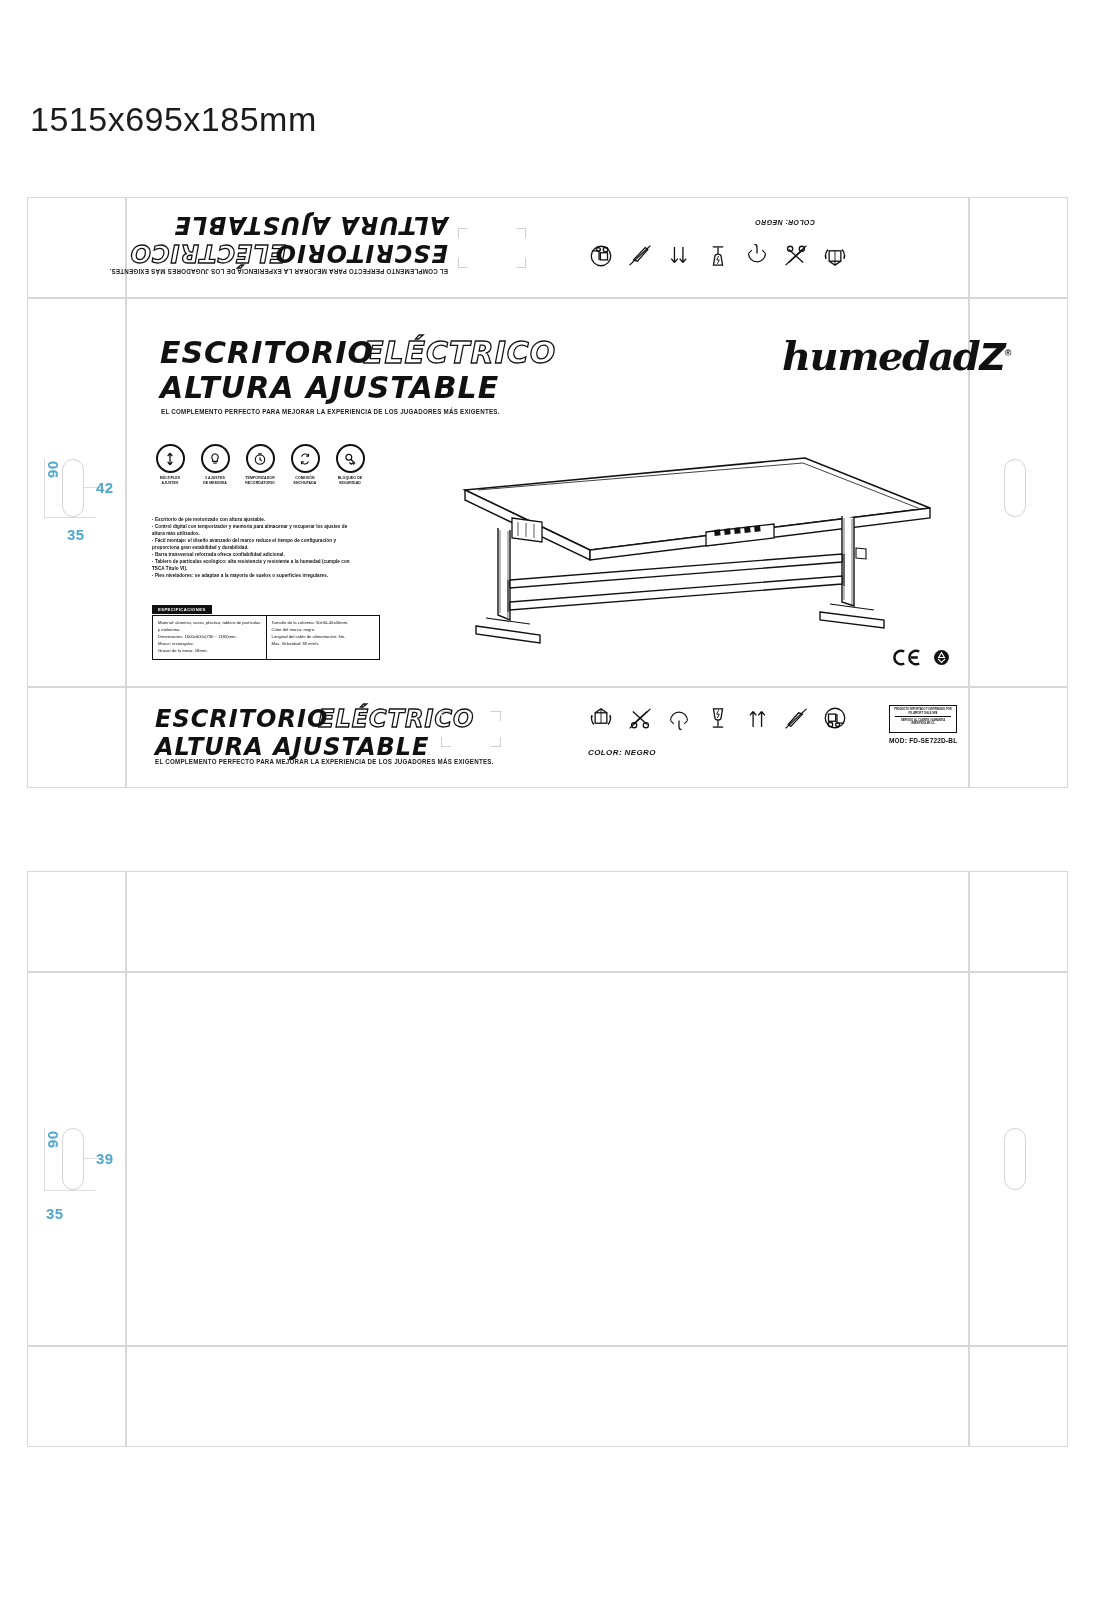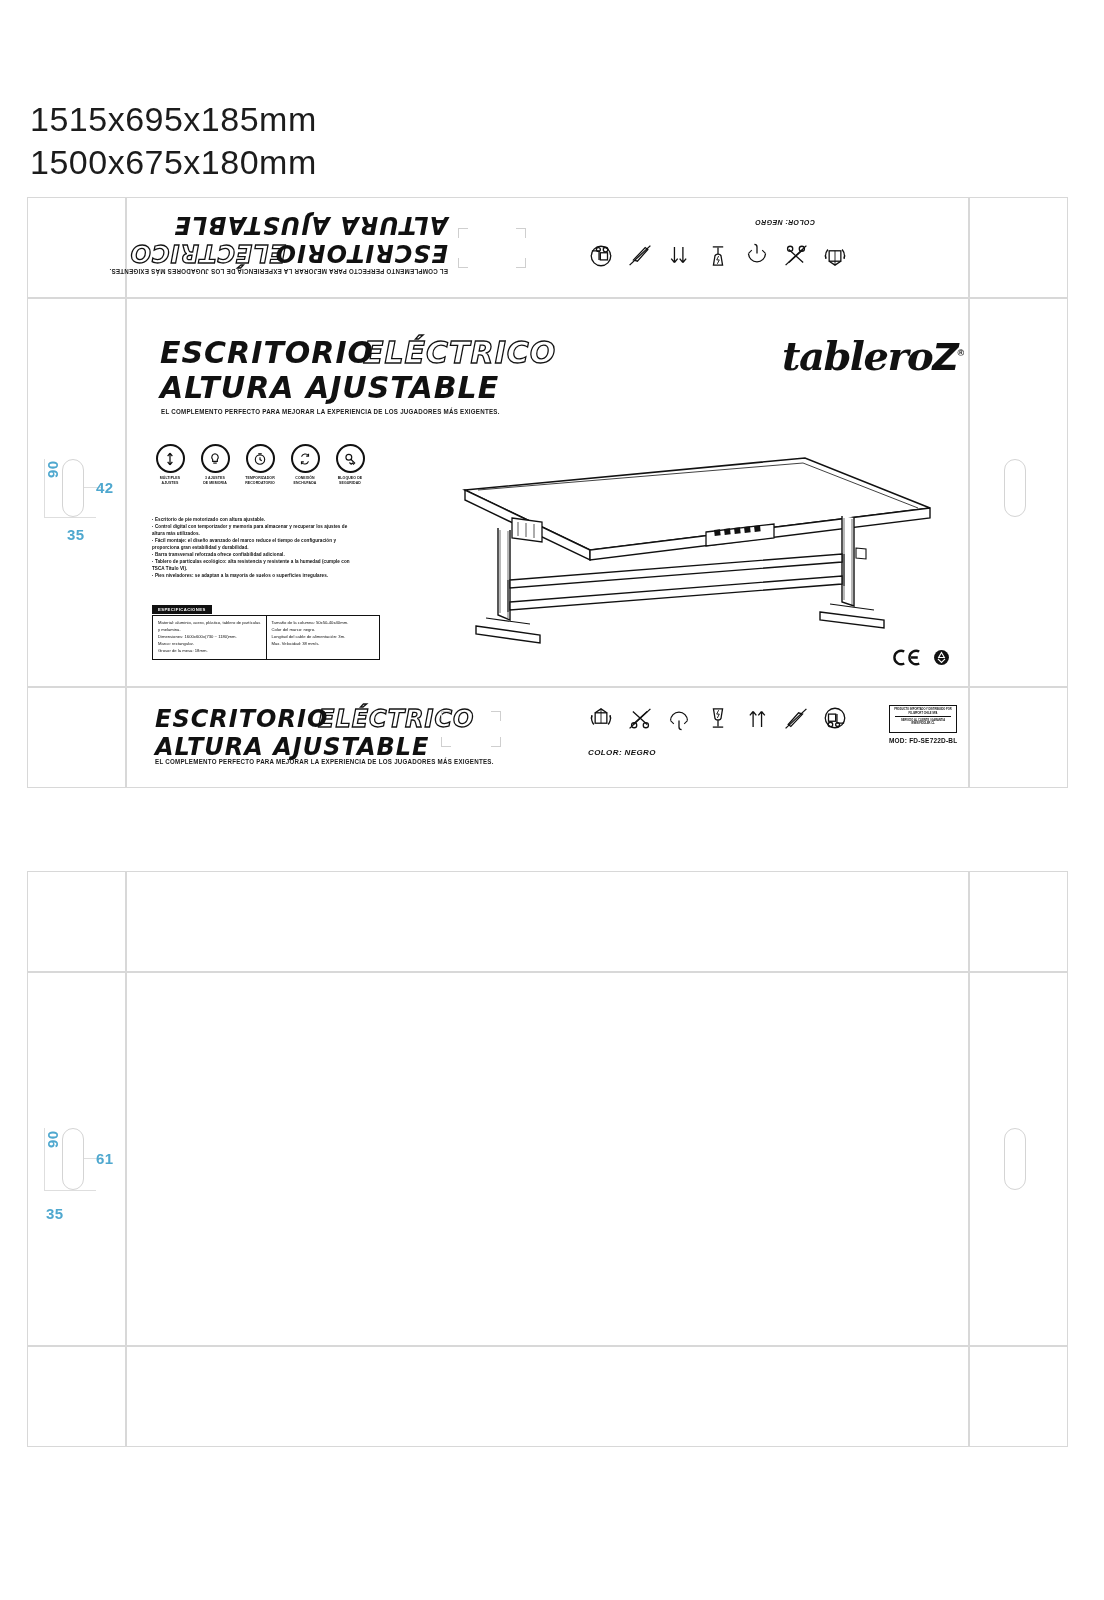--- a/index.html
+++ b/index.html
@@ -77,21 +77,20 @@
   .barcodeish .tx{font-size:2.6px;line-height:1.35;text-align:center;color:#111;
                   font-weight:700;}
 
   .cutmark{position:absolute;border:1px solid #cfcfcf;width:9px;height:9px;}
 </style>
 </head>
 <body>
 
 <div class="dims">
   <div>1515x695x185mm</div>
-  <div>1500x675x180mm</div>
 </div>
 
 <div class="die" style="left:27px;top:197px;width:99px;height:101px;"></div>
 <div class="die" style="left:126px;top:197px;width:843px;height:101px;"></div>
 <div class="die" style="left:969px;top:197px;width:99px;height:101px;"></div>
 
 <div class="die" style="left:27px;top:298px;width:99px;height:389px;"></div>
 <div class="die" style="left:126px;top:298px;width:843px;height:389px;"></div>
 <div class="die" style="left:969px;top:298px;width:99px;height:389px;"></div>
 
@@ -172,21 +171,21 @@
     <circle cx="20" cy="20" r="15" fill="none" stroke="#111" stroke-width="2"></circle>
   </svg>
 </div>
 
 <div class="headline h-solid" style="left:160px;top:335px;font-size:30px;">ESCRITORIO</div>
 <div class="headline h-outline" style="left:363px;top:335px;font-size:30px;">ELÉCTRICO</div>
 <div class="headline h-solid" style="left:160px;top:370px;font-size:30px;">ALTURA AJUSTABLE</div>
 <div class="tagline" style="left:161px;top:407px;">EL COMPLEMENTO PERFECTO PARA MEJORAR LA EXPERIENCIA DE LOS JUGADORES MÁS EXIGENTES.</div>
 
 <div class="logo" style="left:782px;top:332px;">
-  <span>tablero</span><span class="z">Z</span><span class="reg">®</span>
+  <span>humedad</span><span class="z">Z</span><span class="reg">®</span>
 </div>
 
 <div class="badges" style="left:152px;top:444px;">
   <div class="badge">
     <div class="ring">
       <svg viewBox="0 0 24 24">
           <path d="M12 2 L12 22 M12 2 L8 7 M12 2 L16 7 M12 22 L8 17 M12 22 L16 17" fill="none" stroke="#111" stroke-width="2.2"></path>
         </svg>
     </div>
     <div class="cap"><span>MÚLTIPLES</span><br><span>AJUSTES</span></div>
@@ -379,16 +378,16 @@
 
 <div class="die" style="left:27px;top:1346px;width:99px;height:101px;"></div>
 <div class="die" style="left:126px;top:1346px;width:843px;height:101px;"></div>
 <div class="die" style="left:969px;top:1346px;width:99px;height:101px;"></div>
 
 <div class="handle" style="left:62px;top:1128px;width:22px;height:62px;"></div>
 <div class="hline" style="left:44px;top:1128px;width:1px;height:62px;"></div>
 <div class="hline" style="left:44px;top:1190px;width:52px;height:1px;"></div>
 <div class="hline" style="left:84px;top:1158px;width:18px;height:1px;"></div>
 <div class="bluetxt vert" style="left:44px;top:1148px;">90</div>
-<div class="bluetxt" style="left:96px;top:1150px;">61</div>
+<div class="bluetxt" style="left:96px;top:1150px;">39</div>
 <div class="bluetxt" style="left:46px;top:1205px;">35</div>
 
 <div class="handle" style="left:1004px;top:1128px;width:22px;height:62px;"></div>
 
 </body></html>

